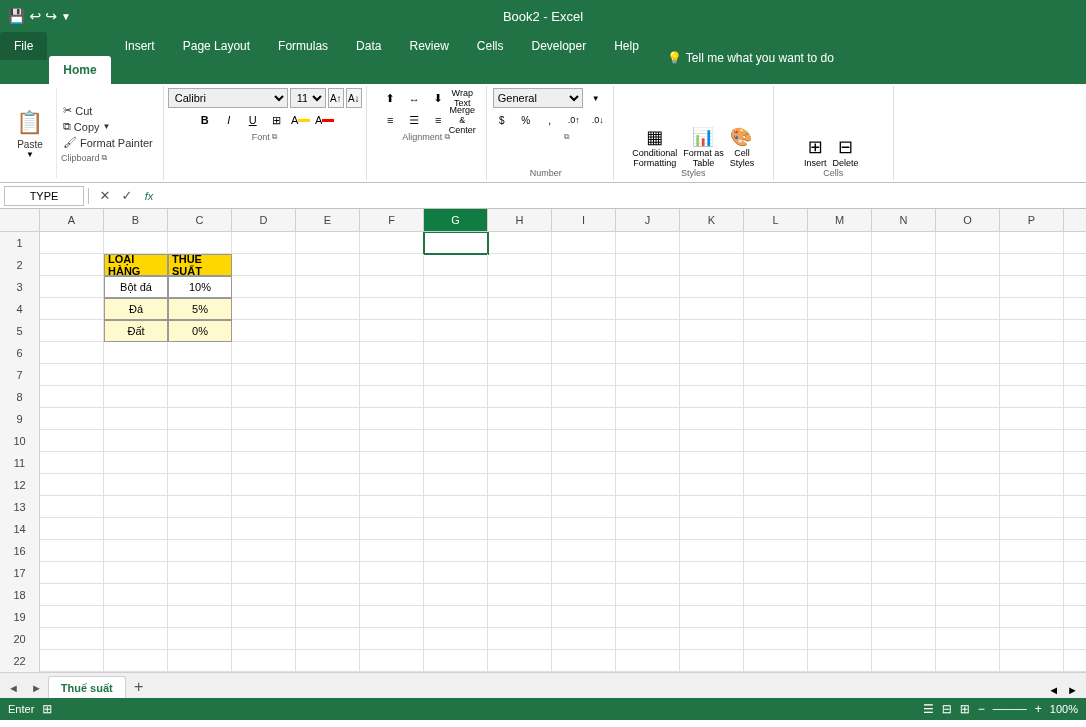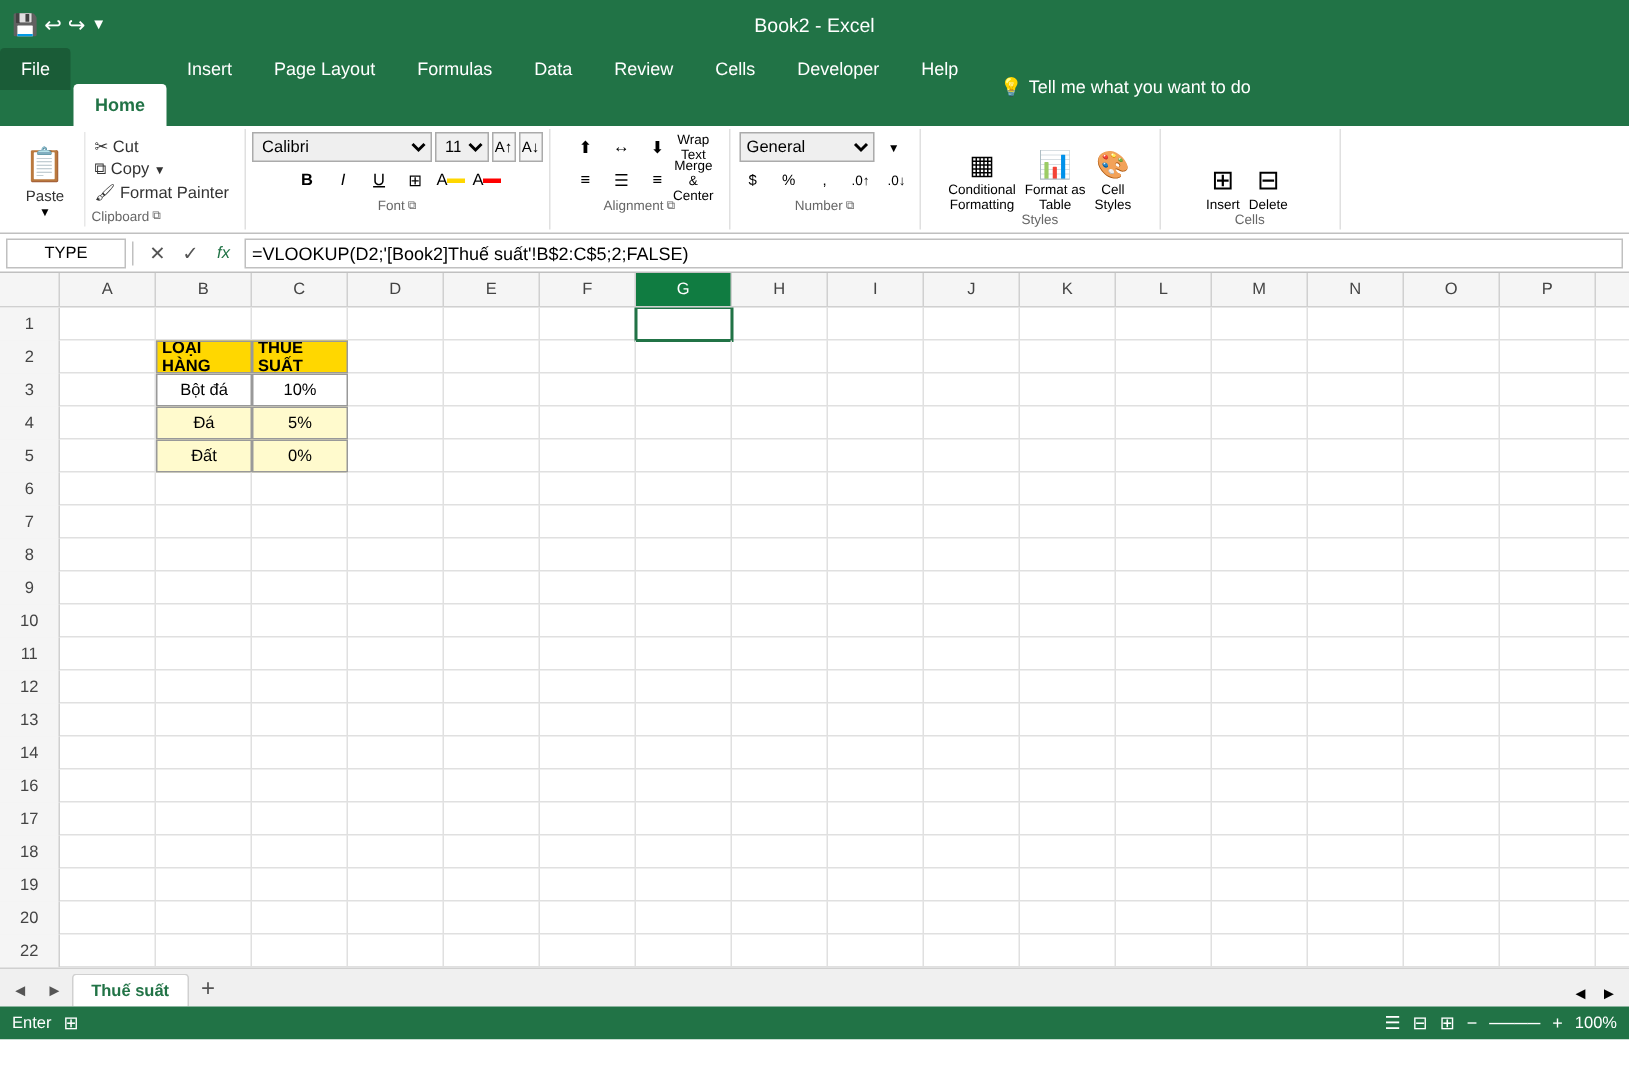--- a/index.html
+++ b/index.html
@@ -518,21 +518,21 @@
       <button class="fmt-btn" style="font-size:8px;">▼</button>
     </div>
     <div class="font-row">
       <button class="fmt-btn" style="font-size:10px;">$</button>
       <button class="fmt-btn" style="font-size:10px;">%</button>
       <button class="fmt-btn" style="font-size:10px;">,</button>
       <button class="fmt-btn" style="font-size:9px;">.0↑</button>
       <button class="fmt-btn" style="font-size:9px;">.0↓</button>
     </div>
     <div class="ribbon-group-label-row">
-      <span style="font-size:9px; color:#666;">Number</span>
+      <span style="font-size:9px; color:#666;margin-top:36px;">Number</span>
       <span class="expand-icon">⧉</span>
     </div>
   </div>
 
   <div class="ribbon-group styles-group" style="min-width:160px;">
     <div class="ribbon-group-inner">
       <div style="display:flex; flex-direction:column; align-items:center; cursor:pointer;">
         <span style="font-size:18px;">▦</span>
         <span style="font-size:9px; text-align:center;">Conditional<br>Formatting</span>
       </div>
@@ -569,21 +569,20 @@
 </div>
 
 <div class="formula-bar">
   <input class="cell-ref-box" value="TYPE" style="">
   <span style="width:1px; height:16px; background:#c0c0c0; margin:0 2px;"></span>
   <div class="formula-controls">
     <button class="formula-btn">✕</button>
     <button class="formula-btn">✓</button>
     <button class="formula-btn" style="font-size:11px; font-style:italic; color:#217346;">fx</button>
   </div>
-  <input class="formula-input" value="=VLOOKUP(D2;'[Book2]Thuế suất'!B$2:C$5;2;FALSE)" style="">
 </div>
 
 <div class="grid-container">
 
   <div class="grid-header-row">
     <div class="row-header-corner"></div>
     <div class="col-header">A</div>
     <div class="col-header">B</div>
     <div class="col-header">C</div>
     <div class="col-header">D</div>

